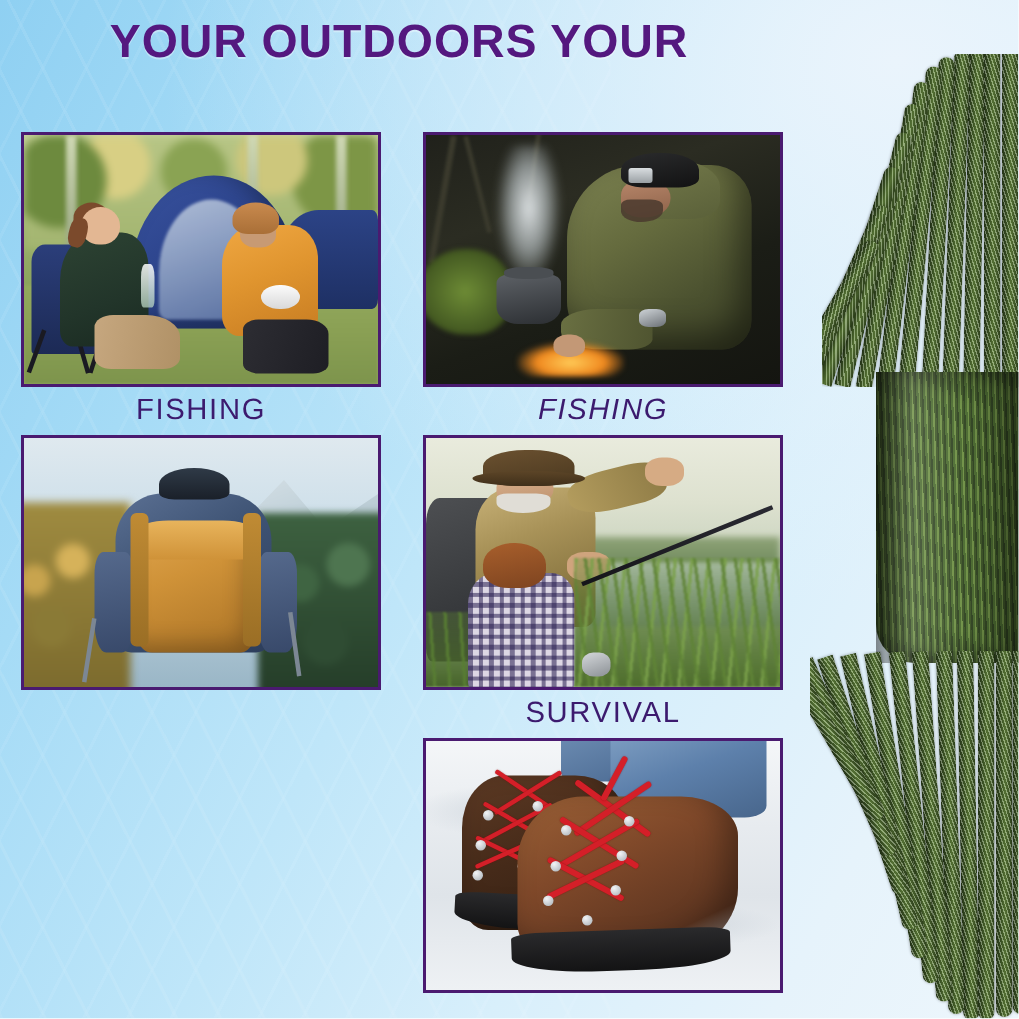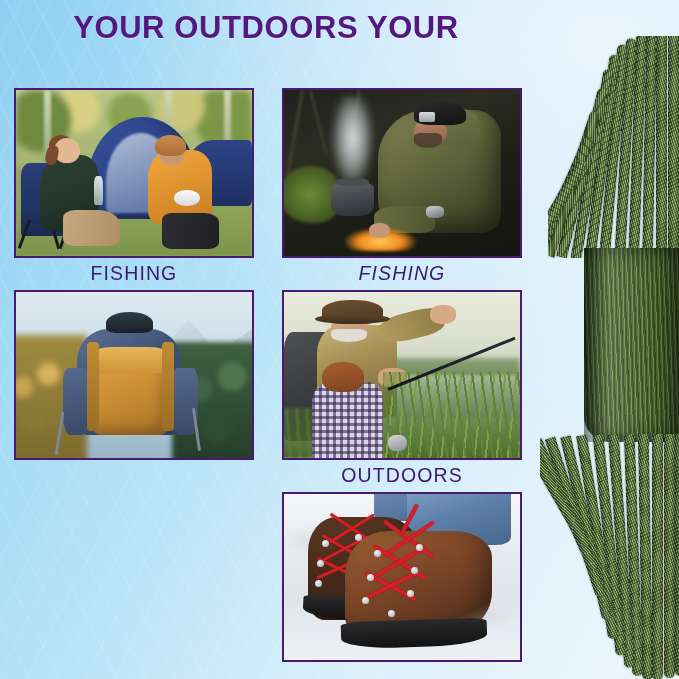--- a/index.html
+++ b/index.html
@@ -435,21 +435,21 @@
         <div class="fs-boy"></div>
         <div class="fs-boy-head"></div>
         <div class="fs-rod"></div>
         <div class="fs-reel"></div>
       </div>
     </div>
   </div>
 
 
   <div class="panel" style="left:282px; top:464px; width:240px; height:198px;">
-    <div class="panel-label" style="top:0;">OUTDOORS</div>
+    <div class="panel-label" style="top:0;">SURVIVAL</div>
     <div class="photo" style="left:0; top:28px; width:240px; height:170px;">
       <div class="inner">
         <div class="sh-snow"></div>
         <div class="sh-snowtex"></div>
         <div class="sh-jeans2"></div>
         <div class="sh-jeans"></div>
 
         <div class="sh-boot sh-boot-back"></div>
         <div class="sh-sole" style="left:8%; top:62%; width:48%; height:14%; transform: rotate(3deg);"></div>
         <div class="sh-lace" style="left:18%; top:20%; width:22%; height:3px; transform: rotate(34deg);"></div>

